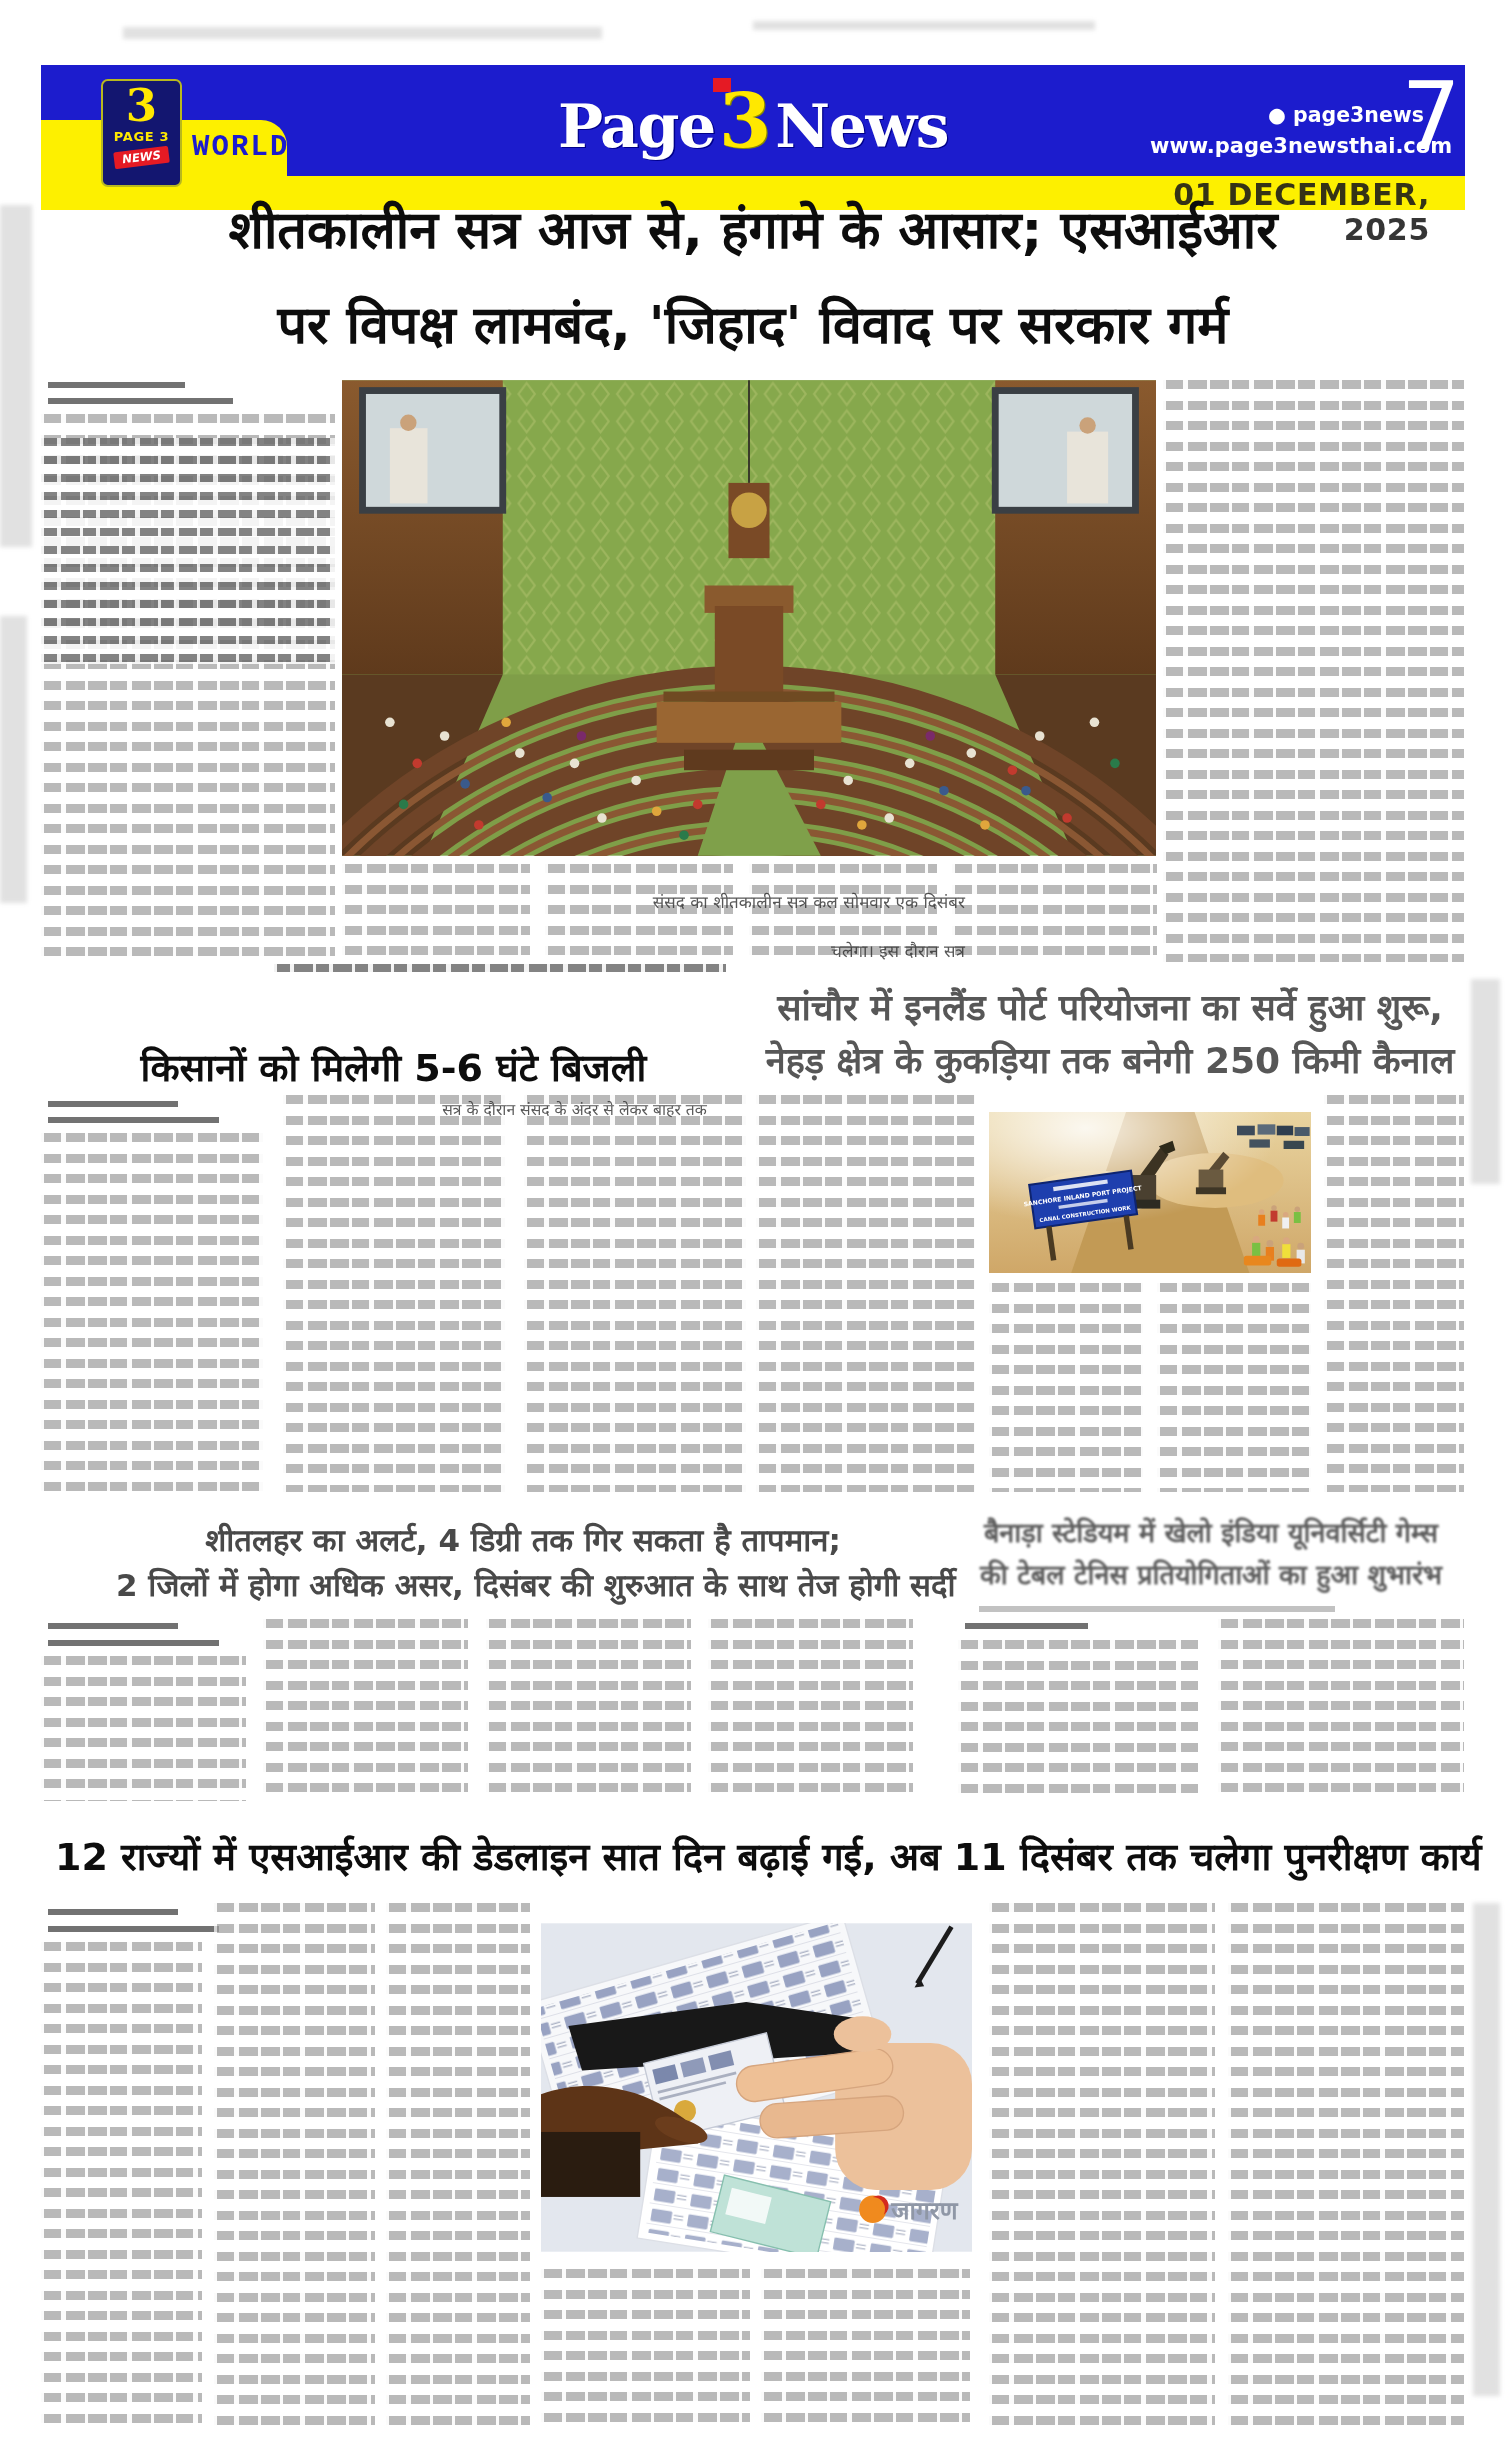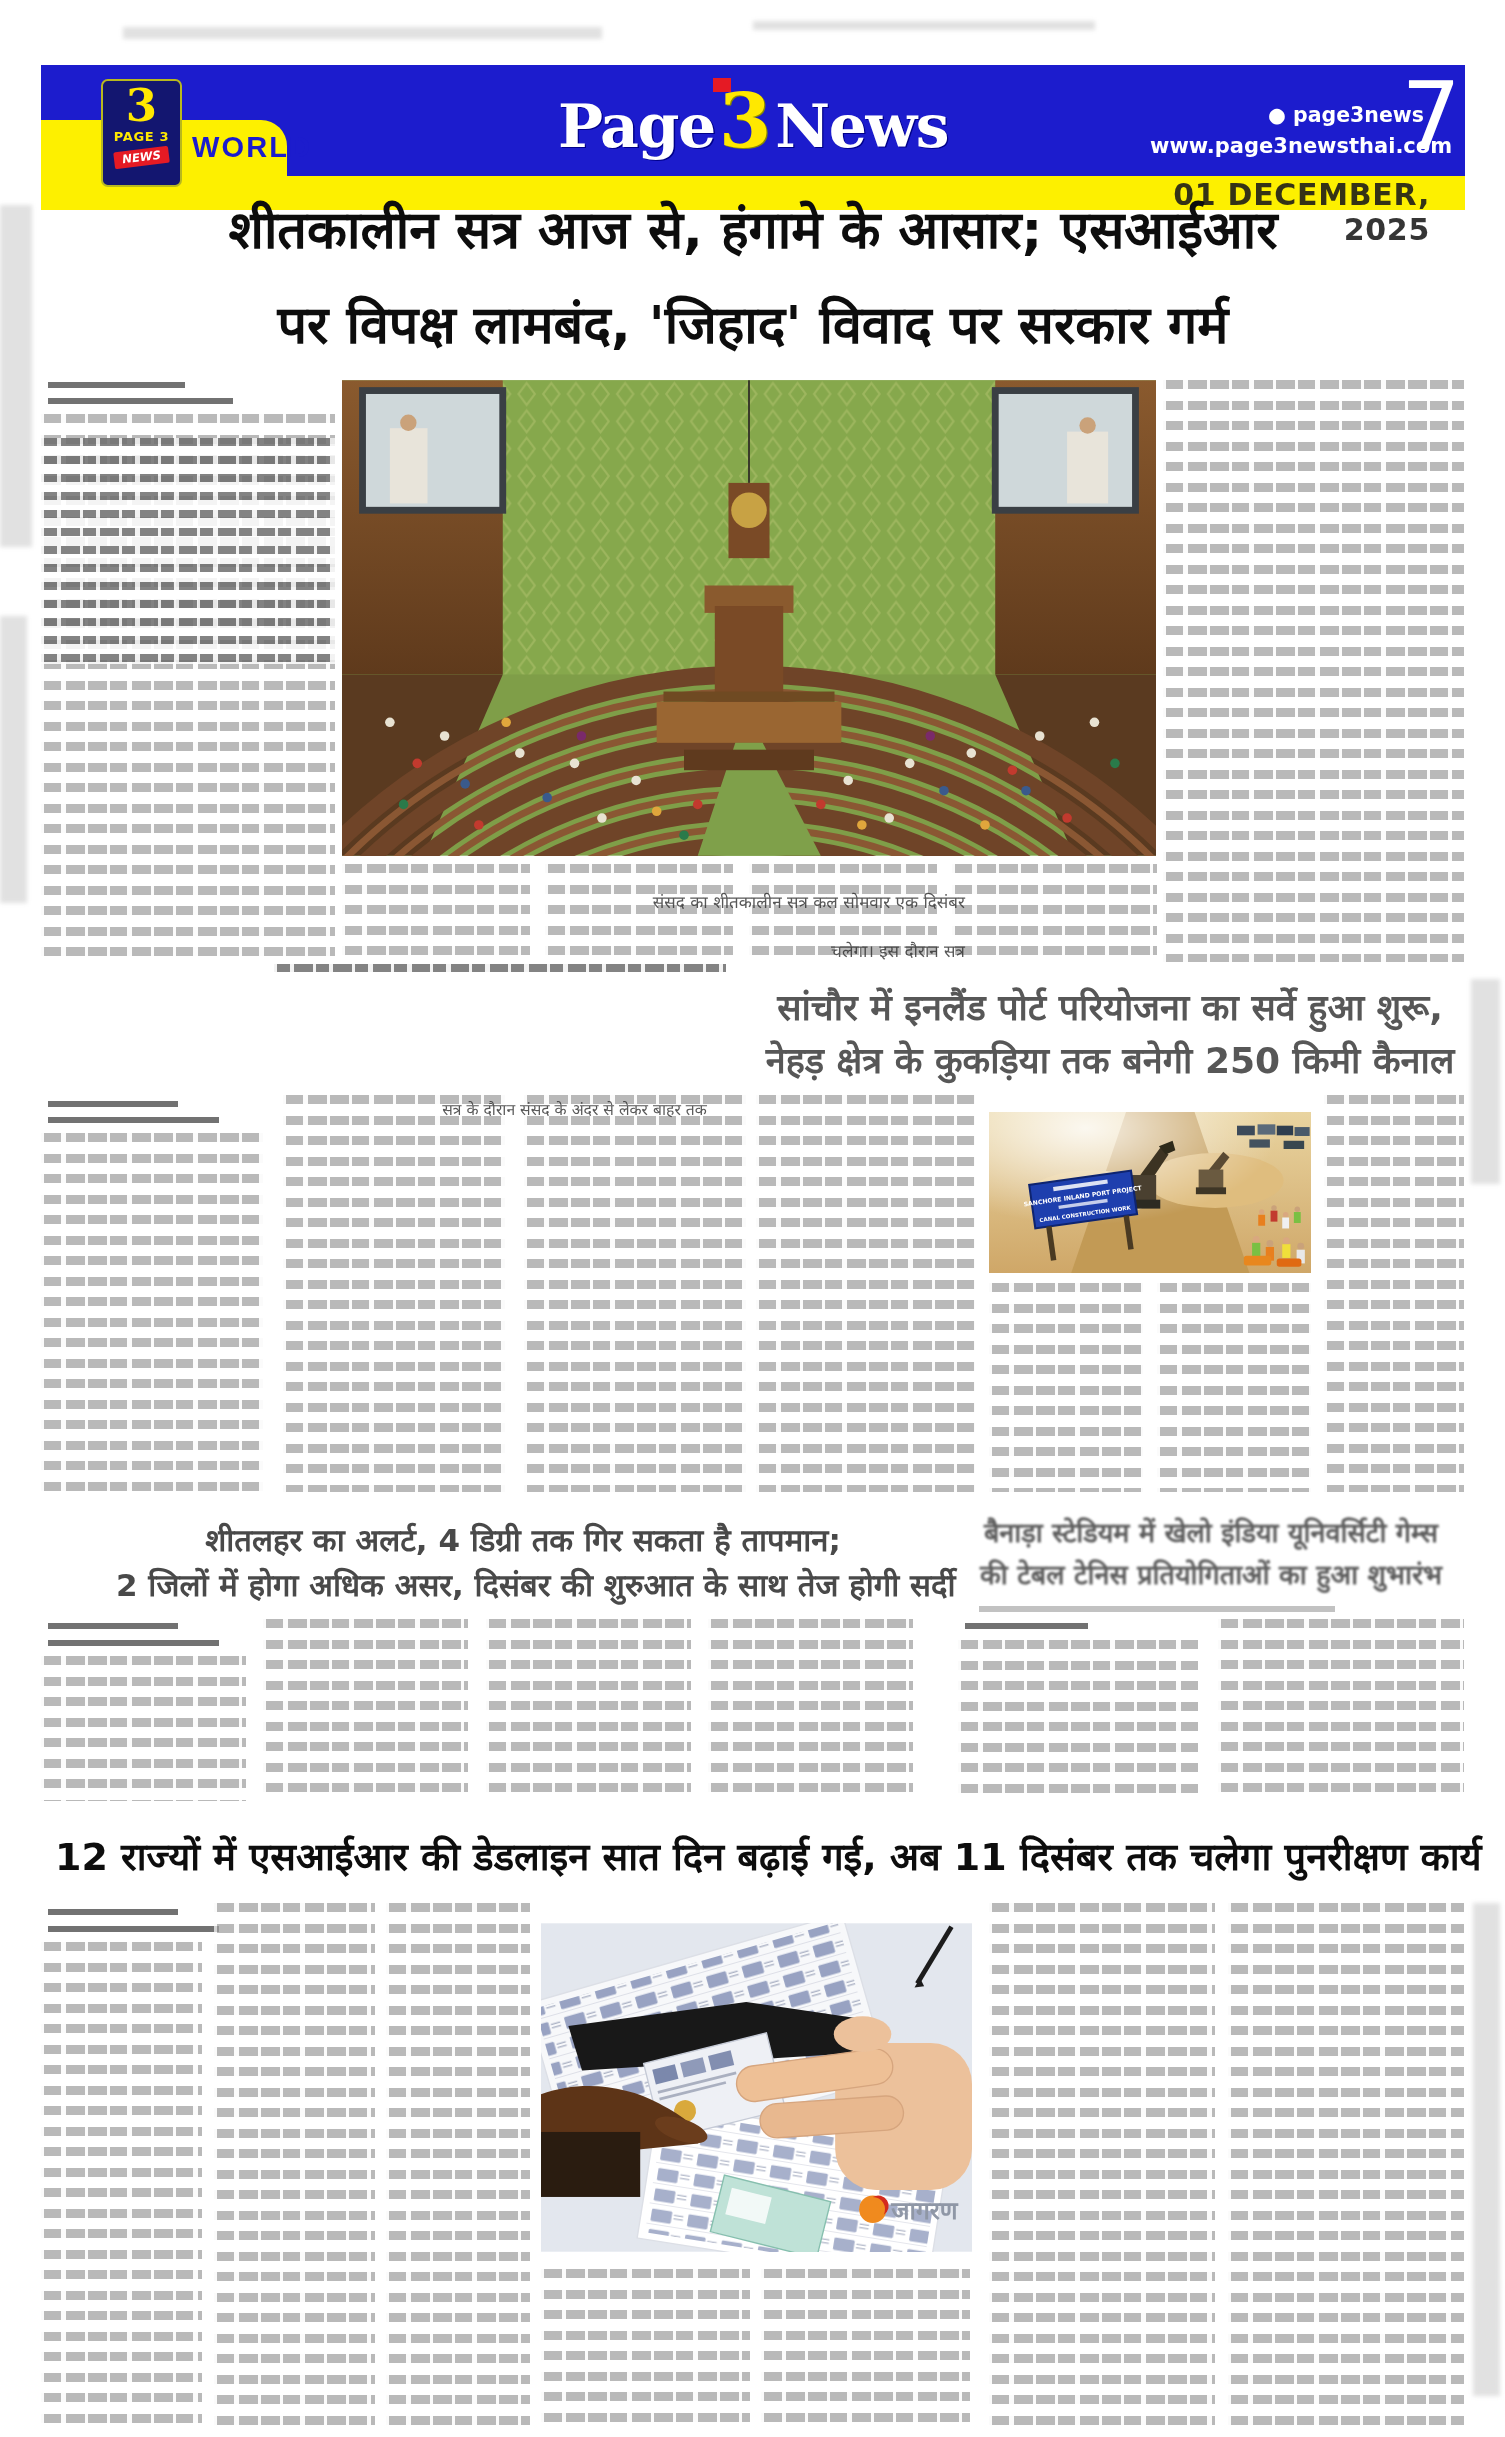--- a/index.html
+++ b/index.html
@@ -9,21 +9,21 @@
 
   
   .blue-bar{background:#1c1ccd;}
   .yellow-strip{background:#fdf000;}
   .yellow-tab{background:#fdf000;border-top-right-radius:26px;}
   .logo-badge{background:#131670;border:2.7px solid #b8b81e;border-radius:6.8px;text-align:center;}
   .logo-digit{color:#ffe800;font-family:"DejaVu Serif",serif;font-weight:bold;font-size:45px;line-height:48px;display:block;margin-top:1.4px;}
   .logo-sub{color:#ffe800;font-weight:bold;font-size:13px;letter-spacing:0.7px;display:block;margin-top:-1.4px;}
   .logo-ribbon{display:inline-block;background:#e51a24;color:#ffffff;font-style:italic;font-weight:bold;
                font-size:11.6px;padding:1.4px 8.2px;transform:rotate(-7deg);margin-top:4.8px;border-radius:2.1px;}
-  .world{color:#1c1ccd;font-family:Liberation Sans, sans-serif;font-weight:bold;font-size:29px;letter-spacing:2.1px;}
+  .world{color:#1c1ccd;font-family:Liberation Mono, monospace;font-weight:bold;font-size:29px;letter-spacing:2.1px;}
   .masthead{text-align:center;color:#ffffff;font-family:"DejaVu Serif",serif;font-weight:bold;}
   .mh1,.mh3{font-size:60px;letter-spacing:-1.4px;text-shadow:1.4px 1.4px 0 #00008a;}
   .mh2{font-size:75px;color:#ffe800;position:relative;padding:0 4.1px;text-shadow:1.4px 1.4px 0 #8a8a00;}
   .red-flag{position:absolute;left:-1.4px;top:1.4px;width:18px;height:13.7px;background:#e51a24;}
   .hdr-right{color:#ffffff;font-weight:bold;text-align:right;}
   .pageno{color:#ffffff;font-size:94px;font-weight:500;line-height:1;}
   .date{color:#1a1a1a;font-weight:800;font-size:30px;letter-spacing:0.7px;text-align:right;opacity:.88;filter:blur(0.3px);}
 
   
   .hl{font-weight:800;color:#0d0d0d;text-align:center;white-space:nowrap;}
@@ -194,20 +194,21 @@
   </svg>
 
   <div class="abs noise" style="left:342px;top:864px;width:188px;height:96px;"></div>
   <div class="abs noise" style="left:545px;top:864px;width:188px;height:96px;"></div>
   <div class="abs noise" style="left:749px;top:864px;width:188px;height:96px;"></div>
   <div class="abs noise" style="left:952px;top:864px;width:205px;height:96px;"></div>
   <div class="abs ghost" style="left:445px;top:890px;width:520px;text-align:right;">संसद का शीतकालीन सत्र कल सोमवार एक दिसंबर</div>
   <div class="abs ghost" style="left:445px;top:919px;width:520px;text-align:right;margin-top:20px;">चलेगा। इस दौरान सत्र</div>
 
   <div class="abs noise-dark" style="left:274px;top:964px;width:452px;height:16.4px;"></div>
+  <div class="abs hl hl-l" style="left:41px;top:1040px;width:705px;">किसानों को मिलेगी 5-6 घंटे बिजली</div>
 
   <div class="abs hl hl-m" style="left:756px;top:982px;width:708px;">सांचौर में इनलैंड पोर्ट परियोजना का सर्वे हुआ शुरू,</div>
   <div class="abs hl hl-m" style="left:756px;top:1035px;width:708px;">नेहड़ क्षेत्र के कुकड़िया तक बनेगी 250 किमी कैनाल</div>
 
   <div class="abs bybar" style="left:48px;top:1101px;width:130px;height:6.2px;"></div>
   <div class="abs bybar" style="left:48px;top:1117px;width:171px;height:6.2px;"></div>
   <div class="abs noise" style="left:41px;top:1133px;width:222px;height:359px;"></div>
   <div class="abs noise" style="left:283px;top:1095px;width:222px;height:397px;"></div>
   <div class="abs noise" style="left:524px;top:1095px;width:222px;height:397px;"></div>
   <div class="abs ghost" style="left:342px;top:1098px;width:465px;text-align:center;font-size:15.7px;">सत्र के दौरान संसद के अंदर से लेकर बाहर तक</div>

